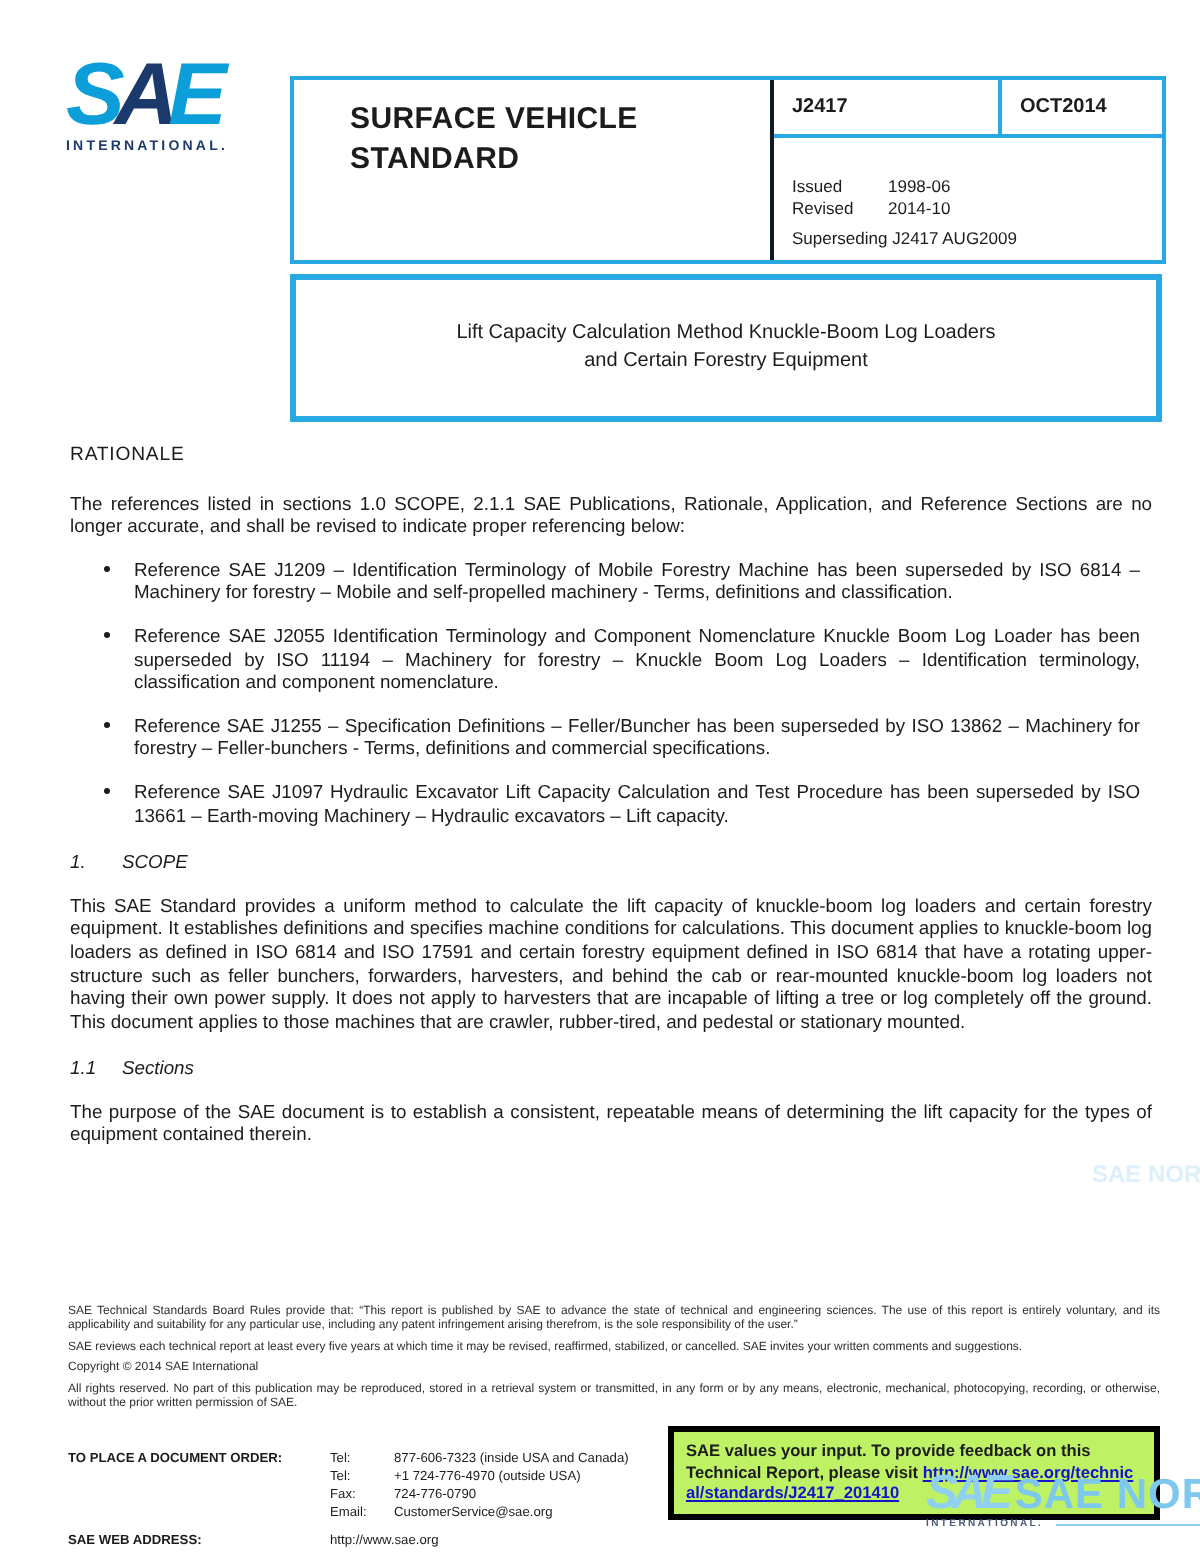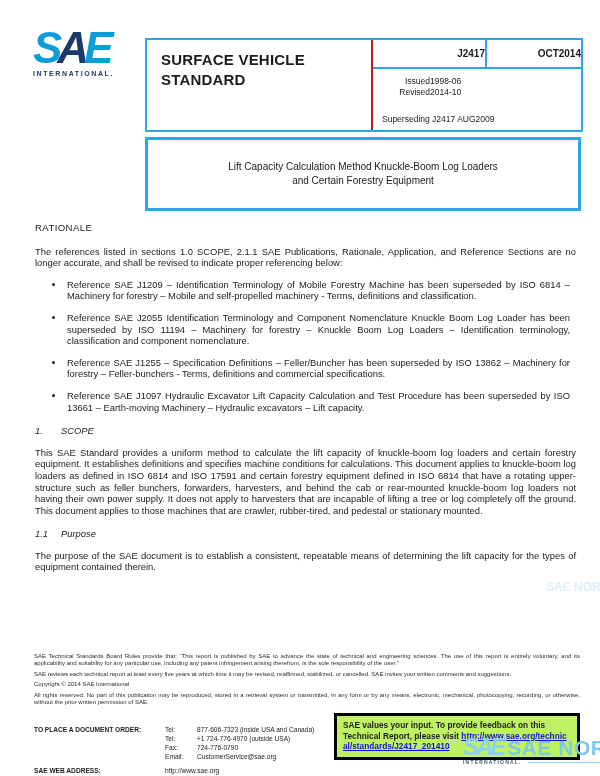--- a/index.html
+++ b/index.html
@@ -9,26 +9,26 @@
   }
   
   .logo{position:absolute;left:33px;top:27px;width:100px;}
   .logo-letters{font-size:44px;font-weight:bold;font-style:italic;line-height:0.95;letter-spacing:-5px;}
   .logo-letters .lt-s{color:#0C9ED9;}
   .logo-letters .lt-a{color:#1B3A6B;}
   .logo-letters .lt-e{color:#0C9ED9;}
   .logo-sub{font-size:7px;font-weight:bold;color:#1B3A6B;letter-spacing:1.6px;margin-top:1px;}
   
   .hdr{position:absolute;left:145px;top:38px;width:434px;height:90px;border:2px solid #29A9E2;display:flex;background:#fff;}
-  .hdr-left{width:210px;border-right:2px solid #b91c1c;padding:10px 0 0 14px;font-size:15px;font-weight:bold;line-height:1.3;letter-spacing:.2px;}
-  .hdr-right{flex:1;display:flex;flex-direction:column;text-align:right;}
+  .hdr-left{width:210px;border-right:2px solid #0f172a;padding:10px 0 0 28px;font-size:15px;font-weight:bold;line-height:1.3;letter-spacing:.2px;}
+  .hdr-right{flex:1;display:flex;flex-direction:column;}
   .hdr-top{display:flex;border-bottom:2px solid #29A9E2;height:27px;flex:none;}
   .hdr-num{width:103px;border-right:2px solid #29A9E2;font-weight:bold;font-size:10px;padding:8px 0 0 9px;}
   .hdr-date{flex:1;font-weight:bold;font-size:10px;padding:8px 0 0 9px;}
-  .hdr-meta{flex:1;position:relative;padding:7px 9px 4px 9px;font-size:8.5px;line-height:11px;}
+  .hdr-meta{flex:1;position:relative;padding:19px 9px 4px 9px;font-size:8.5px;line-height:11px;}
   .hdr-meta .mrow{display:flex;}
   .hdr-meta .mlabel{width:48px;}
   .hdr-superseding{position:absolute;left:9px;bottom:5px;font-size:8.5px;}
   
   .title-box{position:absolute;left:145px;top:137px;width:430px;height:68px;border:3px solid #29A9E2;
     display:flex;flex-direction:column;justify-content:center;align-items:center;text-align:center;
     font-size:10px;line-height:14px;background:#fff;}
   
   .content{position:absolute;left:35px;top:222px;width:541px;font-size:9.4px;line-height:11.6px;}
   .rationale-h{text-align:left;margin:0 0 12px 0;font-size:9.6px;letter-spacing:.4px;}
@@ -104,21 +104,21 @@
       <li>Reference SAE J1209 – Identification Terminology of Mobile Forestry Machine has been superseded by ISO 6814 – Machinery for forestry – Mobile and self-propelled machinery - Terms, definitions and classification.</li>
       <li>Reference SAE J2055 Identification Terminology and Component Nomenclature Knuckle Boom Log Loader has been superseded by ISO 11194 – Machinery for forestry – Knuckle Boom Log Loaders – Identification terminology, classification and component nomenclature.</li>
       <li>Reference SAE J1255 – Specification Definitions – Feller/Buncher has been superseded by ISO 13862 – Machinery for forestry – Feller-bunchers - Terms, definitions and commercial specifications.</li>
       <li>Reference SAE J1097 Hydraulic Excavator Lift Capacity Calculation and Test Procedure has been superseded by ISO 13661 – Earth-moving Machinery – Hydraulic excavators – Lift capacity.</li>
     </ul>
     <div class="sec-h">
       <span class="num">1.</span><span>SCOPE</span>
     </div>
     <p class="para">This SAE Standard provides a uniform method to calculate the lift capacity of knuckle-boom log loaders and certain forestry equipment.  It establishes definitions and specifies machine conditions for calculations.  This document applies to knuckle-boom log loaders as defined in ISO 6814 and ISO 17591 and certain forestry equipment defined in ISO 6814 that have a rotating upper-structure such as feller bunchers, forwarders, harvesters, and behind the cab or rear-mounted knuckle-boom log loaders not having their own power supply.  It does not apply to harvesters that are incapable of lifting a tree or log completely off the ground.  This document applies to those machines that are crawler, rubber-tired, and pedestal or stationary mounted.</p>
     <div class="sec-h">
-      <span class="num">1.1</span><span>Purpose</span>
+      <span class="num">1.1</span><span>Sections</span>
     </div>
     <p class="para">The purpose of the SAE document is to establish a consistent, repeatable means of determining the lift capacity for the types of equipment contained therein.</p>
   </div>
 
   <div class="wm-faint">SAE NORM</div>
 
   <div class="legal">
     <p>SAE Technical Standards Board Rules provide that: “This report is published by SAE to advance the state of technical and engineering sciences. The use of this report is entirely voluntary, and its applicability and suitability for any particular use, including any patent infringement arising therefrom, is the sole responsibility of the user.”</p>
     <p>SAE reviews each technical report at least every five years at which time it may be revised, reaffirmed, stabilized, or cancelled. SAE invites your written comments and suggestions.</p>
     <p class="noj">Copyright © 2014 SAE International</p>

